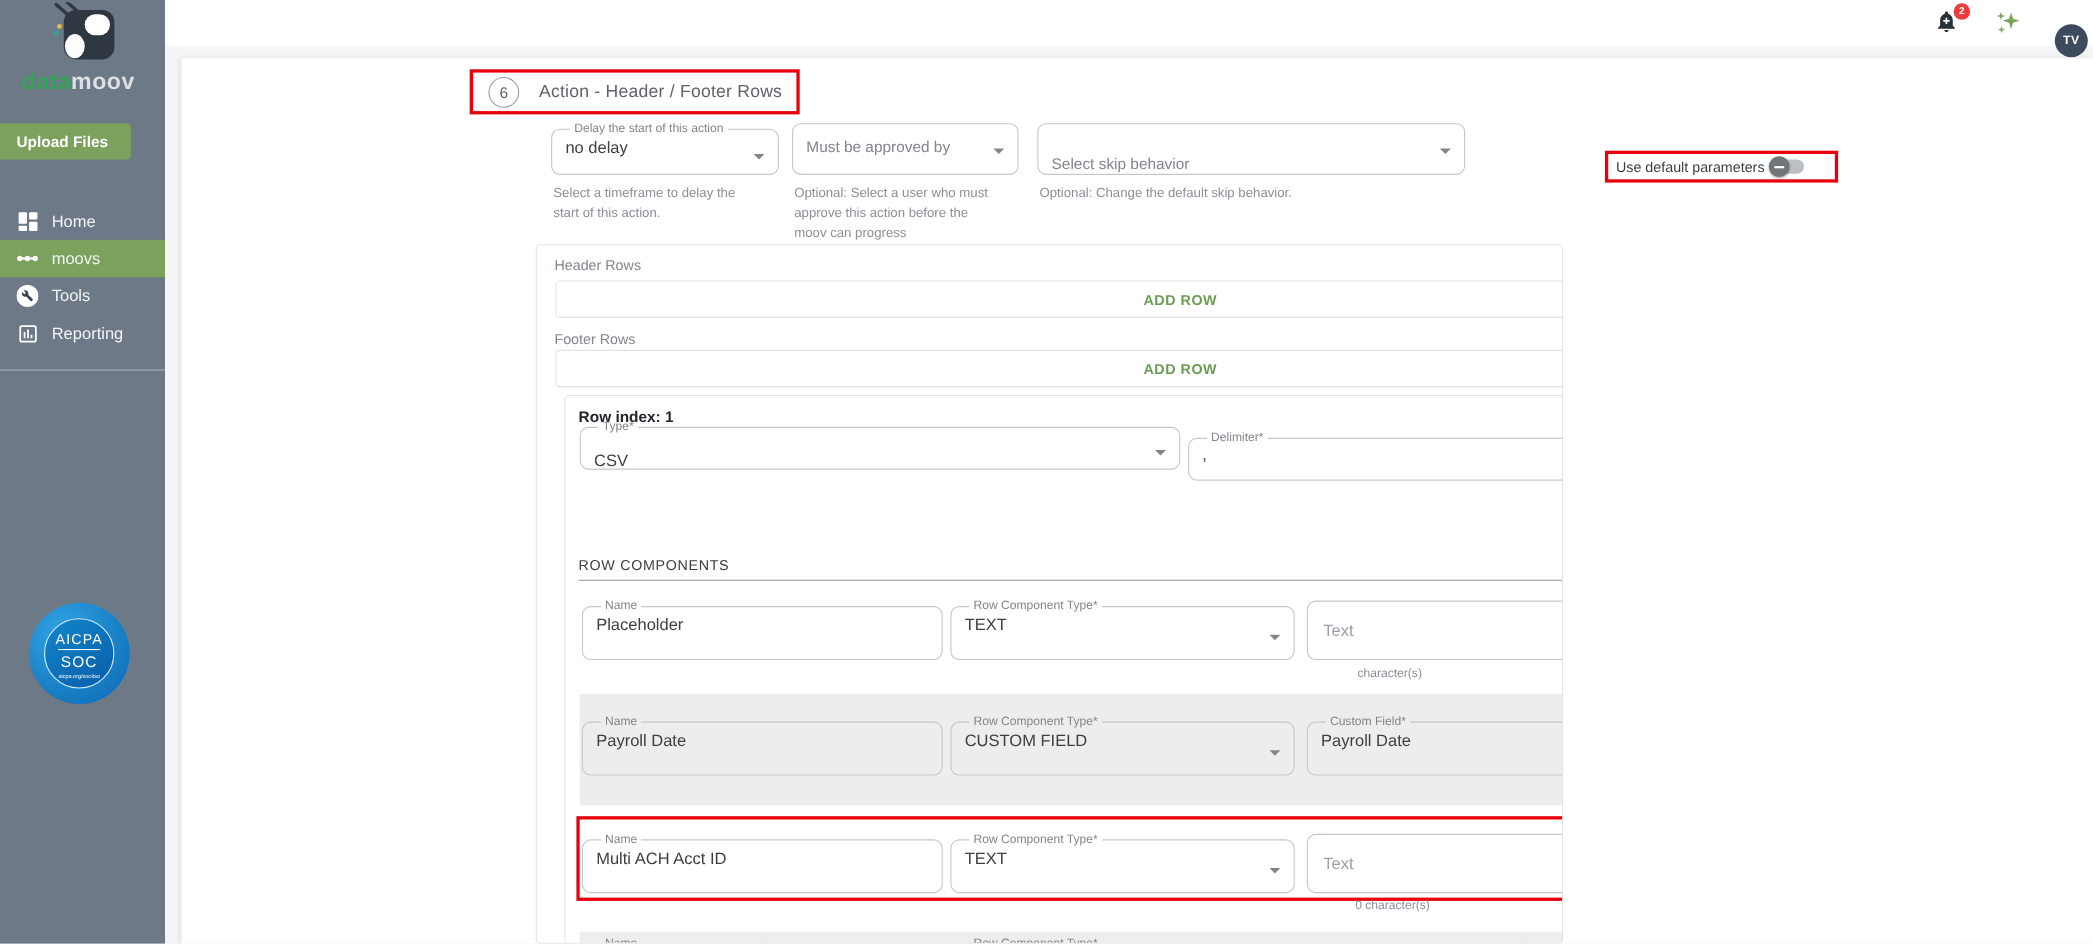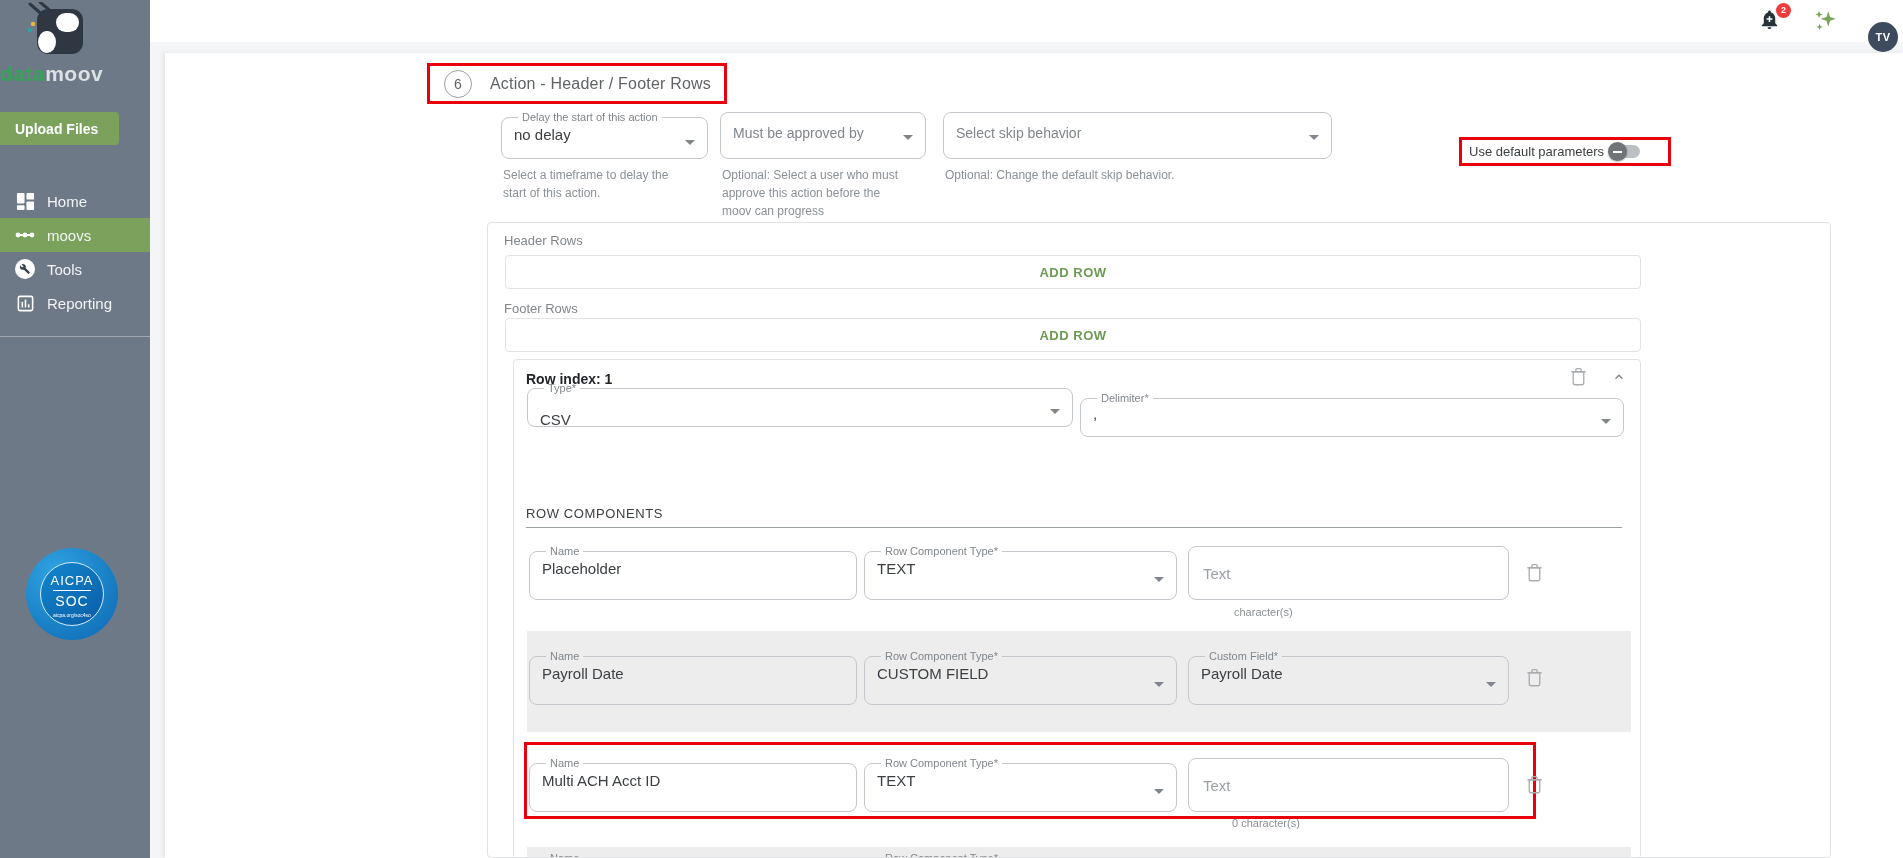--- a/index.html
+++ b/index.html
@@ -1,21 +1,21 @@
 <!DOCTYPE html>
 <html><head>
 <meta charset="utf-8">
 <style>
   * { box-sizing: border-box; margin: 0; padding: 0; }
   html,body { width:1903px; height:858px; overflow:hidden; }
   body { font-family:"Liberation Sans", sans-serif; background:#f4f5f6; position:relative; }
 
   
   .sidebar { position:absolute; left:0; top:0; width:150px; height:858px; background:#6e7988; z-index:5; }
-  .logo-wrap { position:absolute; left:0; top:2px; width:142px; text-align:left; }
+  .logo-wrap { position:absolute; left:0; top:2px; width:142px; text-align:center; }
   .logo-text { font-size:21px; font-weight:bold; letter-spacing:.5px; margin-top:2px; }
   .logo-text .p1 { color:#35a457; }
   .logo-text .p2 { color:#dde1e4; }
   .upload-btn { position:absolute; left:0; top:112px; width:119px; height:33px; background:#7ba15d;
     border:none; border-radius:0 4px 4px 0; color:#fff; font-weight:bold; font-size:14px;
     text-align:left; padding-left:15px; cursor:pointer; font-family:inherit; }
   .nav { position:absolute; left:0; top:184px; width:150px; }
   .nav-item { height:34px; display:flex; align-items:center; padding-left:14px; color:#f2f4f5; font-size:15px; cursor:pointer; }
   .nav-item.active { background:#7ba15d; }
   .nav-item .nicon { width:22px; margin-right:11px; display:flex; align-items:center; justify-content:center; }
@@ -67,21 +67,21 @@
 
   .helper { position:absolute; font-size:12px; color:#8a9096; line-height:1.5; }
 
   .toggle-box { position:absolute; left:1294px; top:84px; width:212px; height:29px; display:flex; align-items:center; padding-left:7px; }
   .toggle-label { font-size:13px; color:#3c4043; }
   .switch { position:relative; width:30px; height:13px; background:#bcc0c4; border-radius:7px; margin-left:6px; cursor:pointer; }
   .switch .knob { position:absolute; left:-2px; top:-3px; width:19px; height:19px; border-radius:50%; background:#707579;
     box-shadow:0 1px 2px rgba(0,0,0,.3); display:flex; align-items:center; justify-content:center; }
   .switch .knob::after { content:""; width:9px; height:2px; background:#fff; }
 
-  .container { position:absolute; left:322px; top:169px; width:1344px; height:636px;
+  .container { position:absolute; left:322px; top:169px; width:934px; height:636px;
     border:1px solid #e1e3e5; border-radius:4px; overflow:hidden; }
   .sec-label { position:absolute; font-size:13px; color:#80868b; }
   .addrow { position:absolute; left:17px; width:1136px; height:34px; border:1px solid #e1e3e5; border-radius:4px;
     background:#fff; color:#6b9c53; font-size:13px; font-weight:bold; letter-spacing:.5px; cursor:pointer; font-family:inherit; }
 
   .rowcard { position:absolute; left:25px; top:136px; width:1128px; height:500px;
     border:1px solid #e1e3e5; border-radius:4px; overflow:hidden; }
   .rowcard-title { position:absolute; left:12px; top:11px; font-size:14px; font-weight:bold; color:#212529; }
   .icon-plain { position:absolute; background:none; border:none; cursor:pointer; padding:0; }
   .rc-heading { position:absolute; left:12px; top:146px; font-size:13px; color:#3c4043; letter-spacing:.6px; }
@@ -199,21 +199,21 @@
   </fieldset>
   <div class="helper" style="left:338px; top:113px; width:185px;">Select a timeframe to delay the start of this action.</div>
 
   <fieldset class="fs" style="left:555px; top:59px; width:206px; height:47px;">
     <div class="val ghost" style="margin-top:12px; font-size:14px;">Must be approved by</div>
     <span class="arrow"></span>
   </fieldset>
   <div class="helper" style="left:557px; top:113px; width:180px;">Optional: Select a user who must approve this action before the moov can progress</div>
 
   <fieldset class="fs" style="left:778px; top:59px; width:389px; height:47px;">
-    <div class="val ghost" style="margin-top:12px; font-size:14px;">Select skip behavior</div>
+    <div class="val ghost" style="margin-top:28px; font-size:14px;">Select skip behavior</div>
     <span class="arrow"></span>
   </fieldset>
   <div class="helper" style="left:780px; top:113px; width:330px;">Optional: Change the default skip behavior.</div>
 
   <div class="toggle-box annotate">
     <span class="toggle-label">Use default parameters</span>
     <span class="switch">
         <span class="knob"></span>
       </span>
   </div>

